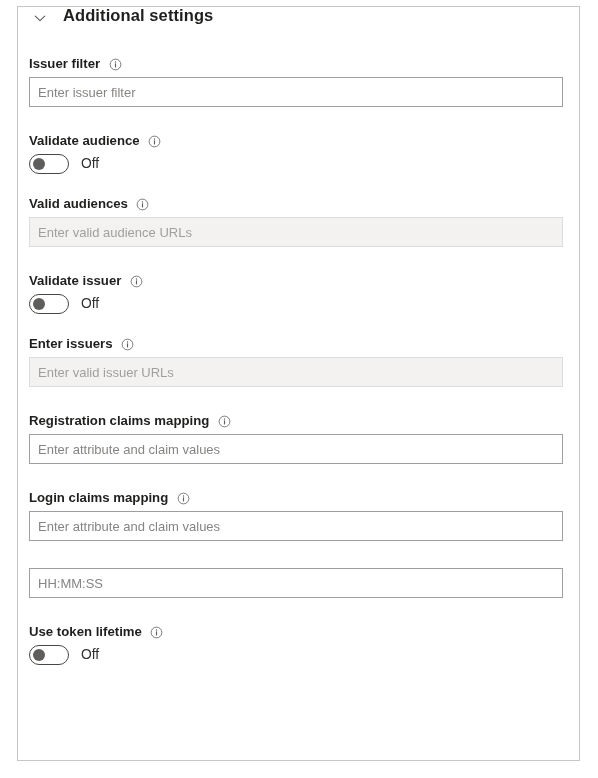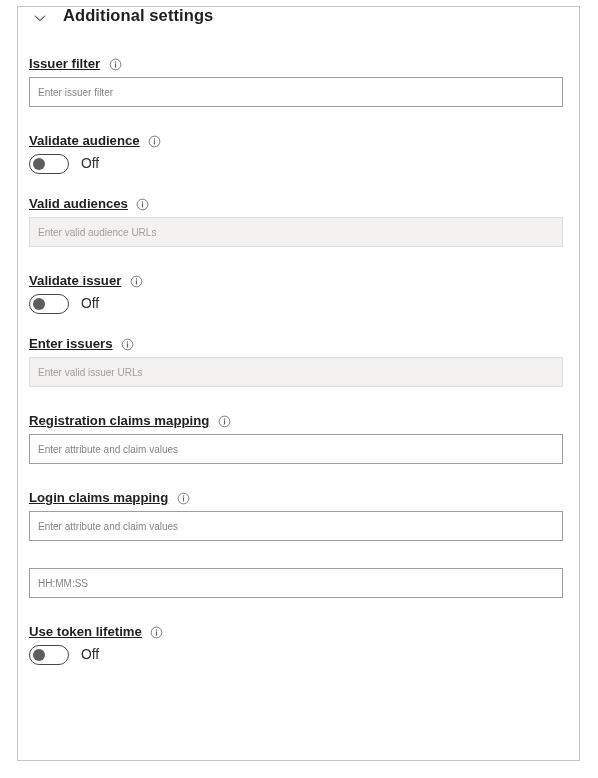--- a/index.html
+++ b/index.html
@@ -61,21 +61,20 @@
   }
 
   .field-label {
     display: flex;
     align-items: center;
     font-size: 13.2px;
     font-weight: 700;
     color: #201f1e;
     line-height: 1;
     padding-bottom: 6px;
-    text-decoration: underline;
   }
   .field-label .lbl-text { white-space: nowrap; }
 
   .info-icon {
     display: inline-flex;
     align-items: center;
     justify-content: center;
     margin-left: 8px;
     width: 14px;
     height: 14px;
@@ -85,21 +84,21 @@
 
   .text-input {
     box-sizing: border-box;
     display: block;
     width: 534px;
     height: 30px;
     border: 1px solid #a19f9d;
     background: #ffffff;
     padding: 0 8px;
     font-family: "Liberation Sans", sans-serif;
-    font-size: 10px;
+    font-size: 13px;
     color: #323130;
     border-radius: 0;
     outline: none;
   }
   .text-input::placeholder {
     color: #878583;
     opacity: 1;
   }
   .text-input.disabled {
     background: #f3f2f1;

